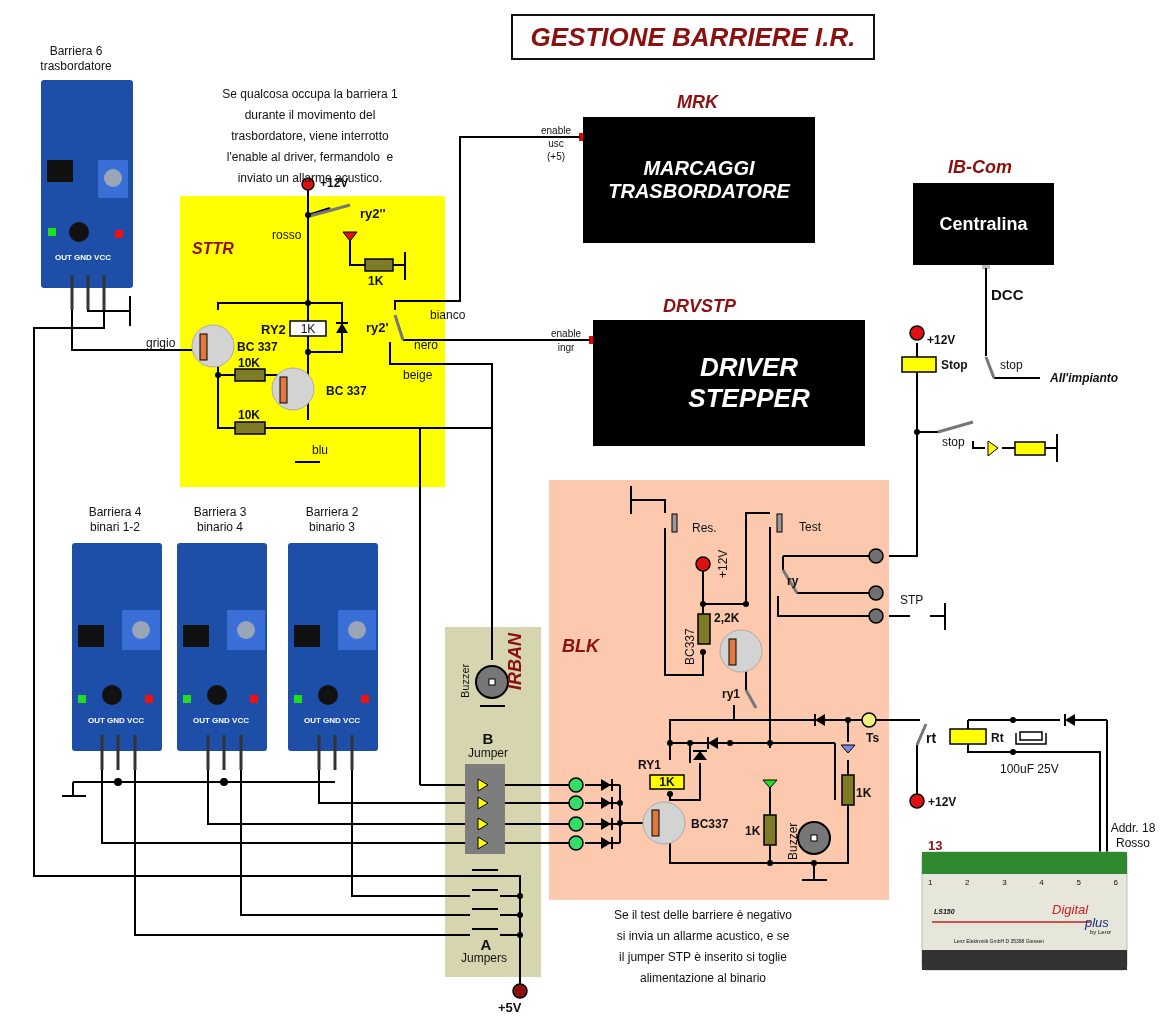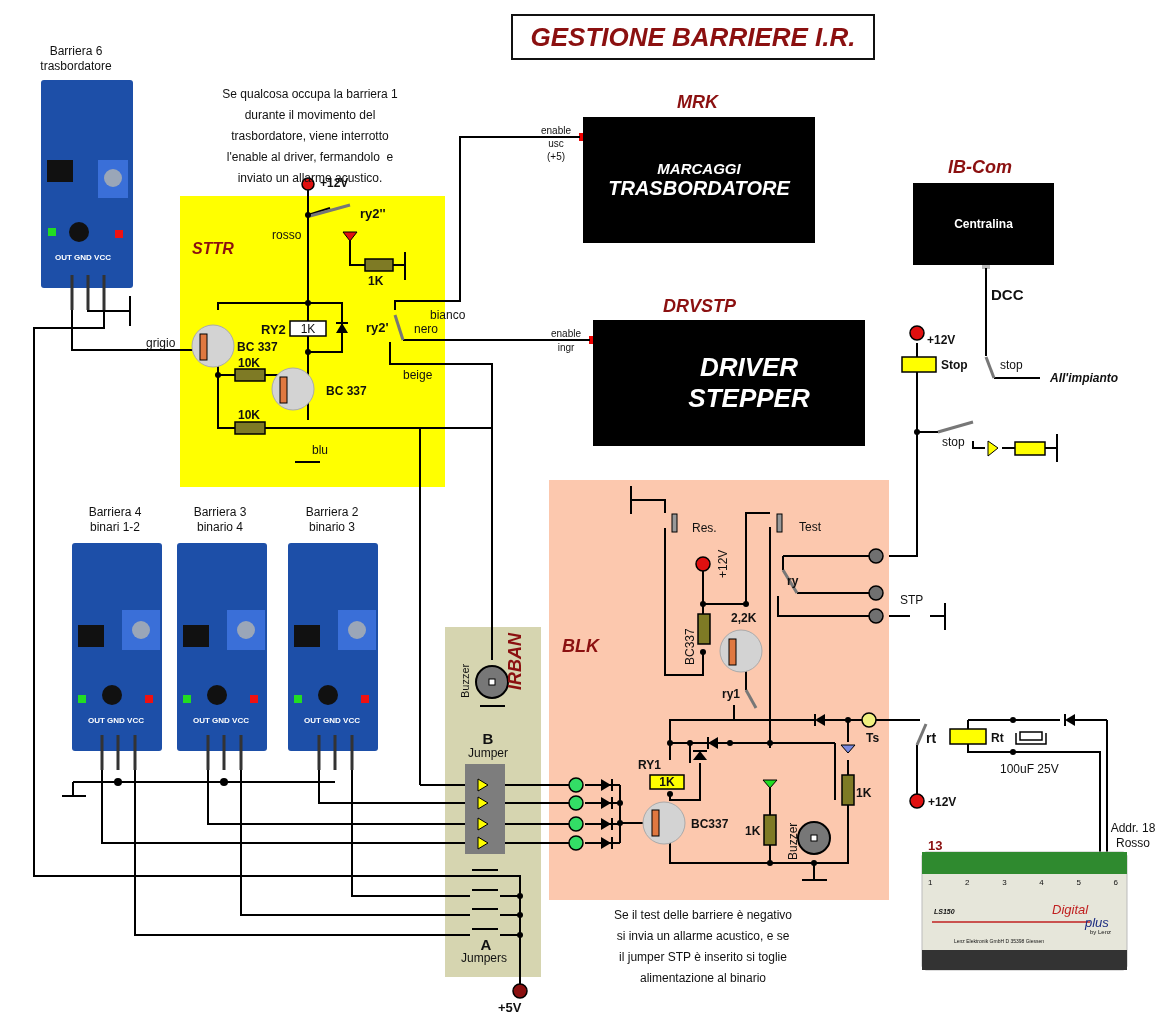--- a/index.html
+++ b/index.html
@@ -380,66 +380,66 @@
 <div class="txt bold lbl" style="left:368px;top:274px;">1K</div>
 <div class="txt bold lbl" style="left:238px;top:356px;">10K</div>
 <div class="txt bold lbl" style="left:238px;top:408px;">10K</div>
 
 <div class="txt bold lbl" style="left:237px;top:340px;">BC 337</div>
 <div class="txt bold lbl" style="left:326px;top:384px;">BC 337</div>
 <div class="txt lbl" style="left:272px;top:228px;">rosso</div>
 <div class="txt lbl" style="left:312px;top:443px;text-align:right;">blu</div>
 <div class="txt lbl" style="left:146px;top:336px;">grigio</div>
 <div class="txt lbl" style="left:406px;top:308px;margin-left:24px;">bianco</div>
-<div class="txt lbl" style="left:406px;top:322px;padding-left:8px;">nero</div>
+<div class="txt lbl" style="left:406px;top:338px;padding-left:8px;">nero</div>
 <div class="txt lbl" style="left:403px;top:368px;">beige</div>
 
 <div class="zone-label" style="left:677px;top:92px;">MRK</div>
 <div class="blackbox" style="left:583px;top:117px;width:232px;height:126px;flex-direction:column;">
-  <div style="font-size:15px;font-weight:bold;font-style:italic;">MARCAGGI</div>
+  <div style="font-size:20px;font-weight:bold;font-style:italic;">MARCAGGI</div>
   <div style="font-size:20px;font-weight:bold;font-style:italic;">TRASBORDATORE</div>
 </div>
 <div class="txt c" style="left:534px;top:124px;width:44px;font-size:10px;line-height:13px;">
   <div>enable</div>
   <div>usc</div>
   <div>(+5)</div>
 </div>
 
 <div class="zone-label" style="left:663px;top:296px;">DRVSTP</div>
 <div class="blackbox" style="left:593px;top:320px;width:232px;height:126px;flex-direction:column;padding-left:40px;">
   <div style="font-size:26px;font-weight:bold;font-style:italic;">DRIVER</div>
   <div style="font-size:26px;font-weight:bold;font-style:italic;">STEPPER</div>
 </div>
 <div class="txt c" style="left:546px;top:327px;width:40px;font-size:10px;line-height:14px;">
   <div>enable</div>
   <div>ingr</div>
 </div>
 
 <div class="zone-label" style="left:948px;top:157px;">IB-Com</div>
-<div class="blackbox" style="left:913px;top:183px;width:141px;height:82px;font-size:12px;font-weight:bold;">Centralina</div>
+<div class="blackbox" style="left:913px;top:183px;width:141px;height:82px;font-size:18px;font-weight:bold;">Centralina</div>
 <div class="txt bold" style="left:991px;top:286px;font-size:15px;">DCC</div>
 <div class="txt lbl" style="left:1000px;top:358px;">stop</div>
 <div class="txt bold lbl" style="left:1050px;top:371px;font-style:italic;">All'impianto</div>
 <div class="txt bold lbl" style="left:927px;top:333px;">+12V</div>
 <div class="txt bold lbl" style="left:941px;top:358px;">Stop</div>
 <div class="txt lbl" style="left:942px;top:435px;">stop</div>
 
 <div class="zone-label" style="left:505px;top:690px;transform:rotate(-90deg);transform-origin:left top;">IRBAN</div>
 <div class="txt" style="left:459px;top:698px;font-size:11px;transform:rotate(-90deg);transform-origin:left top;">Buzzer</div>
 <div class="txt bold c" style="left:468px;top:730px;width:40px;font-size:15px;">B</div>
 <div class="txt c" style="left:458px;top:746px;width:60px;font-size:12px;">Jumper</div>
 <div class="txt bold c" style="left:466px;top:936px;width:40px;font-size:15px;">A</div>
 <div class="txt c" style="left:454px;top:951px;width:60px;font-size:12px;">Jumpers</div>
 <div class="txt bold" style="left:498px;top:1000px;font-size:13px;">+5V</div>
 
 <div class="zone-label" style="left:562px;top:636px;">BLK</div>
 <div class="txt lbl" style="left:692px;top:521px;">Res.</div>
 <div class="txt lbl" style="left:799px;top:520px;">Test</div>
 <div class="txt lbl" style="left:716px;top:578px;transform:rotate(-90deg);transform-origin:left top;">+12V</div>
-<div class="txt bold lbl" style="left:714px;top:611px;margin-left:17px;">2,2K</div>
+<div class="txt bold lbl" style="left:714px;top:611px;">2,2K</div>
 <div class="txt lbl" style="left:683px;top:665px;transform:rotate(-90deg);transform-origin:left top;">BC337</div>
 <div class="txt bold lbl" style="left:787px;top:574px;">ry</div>
 <div class="txt bold lbl" style="left:722px;top:687px;">ry1</div>
 <div class="txt bold lbl" style="left:638px;top:758px;">RY1</div>
 <div class="txt bold lbl c" style="left:650px;top:775px;width:34px;">1K</div>
 <div class="txt bold lbl" style="left:691px;top:817px;">BC337</div>
 <div class="txt bold lbl" style="left:745px;top:824px;">1K</div>
 <div class="txt bold lbl" style="left:856px;top:786px;">1K</div>
 <div class="txt lbl" style="left:786px;top:860px;transform:rotate(-90deg);transform-origin:left top;">Buzzer</div>
 <div class="txt bold lbl" style="left:866px;top:731px;">Ts</div>

